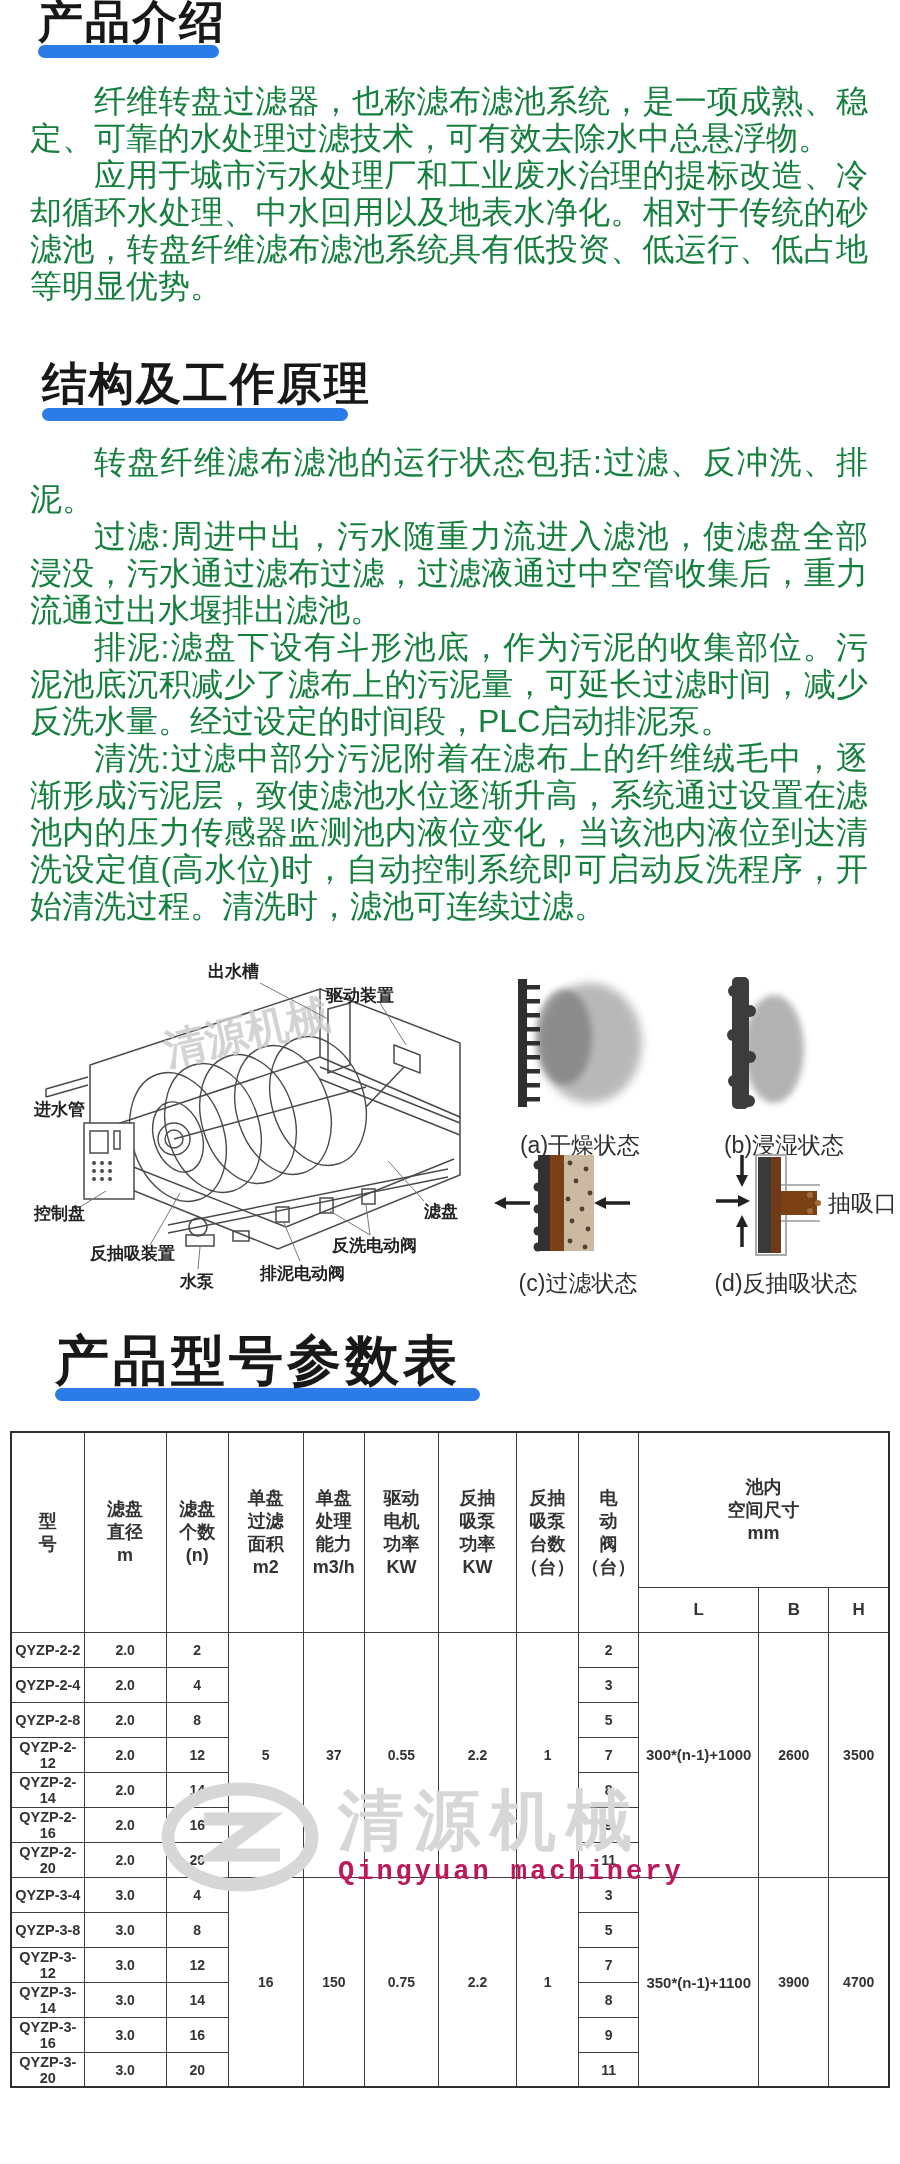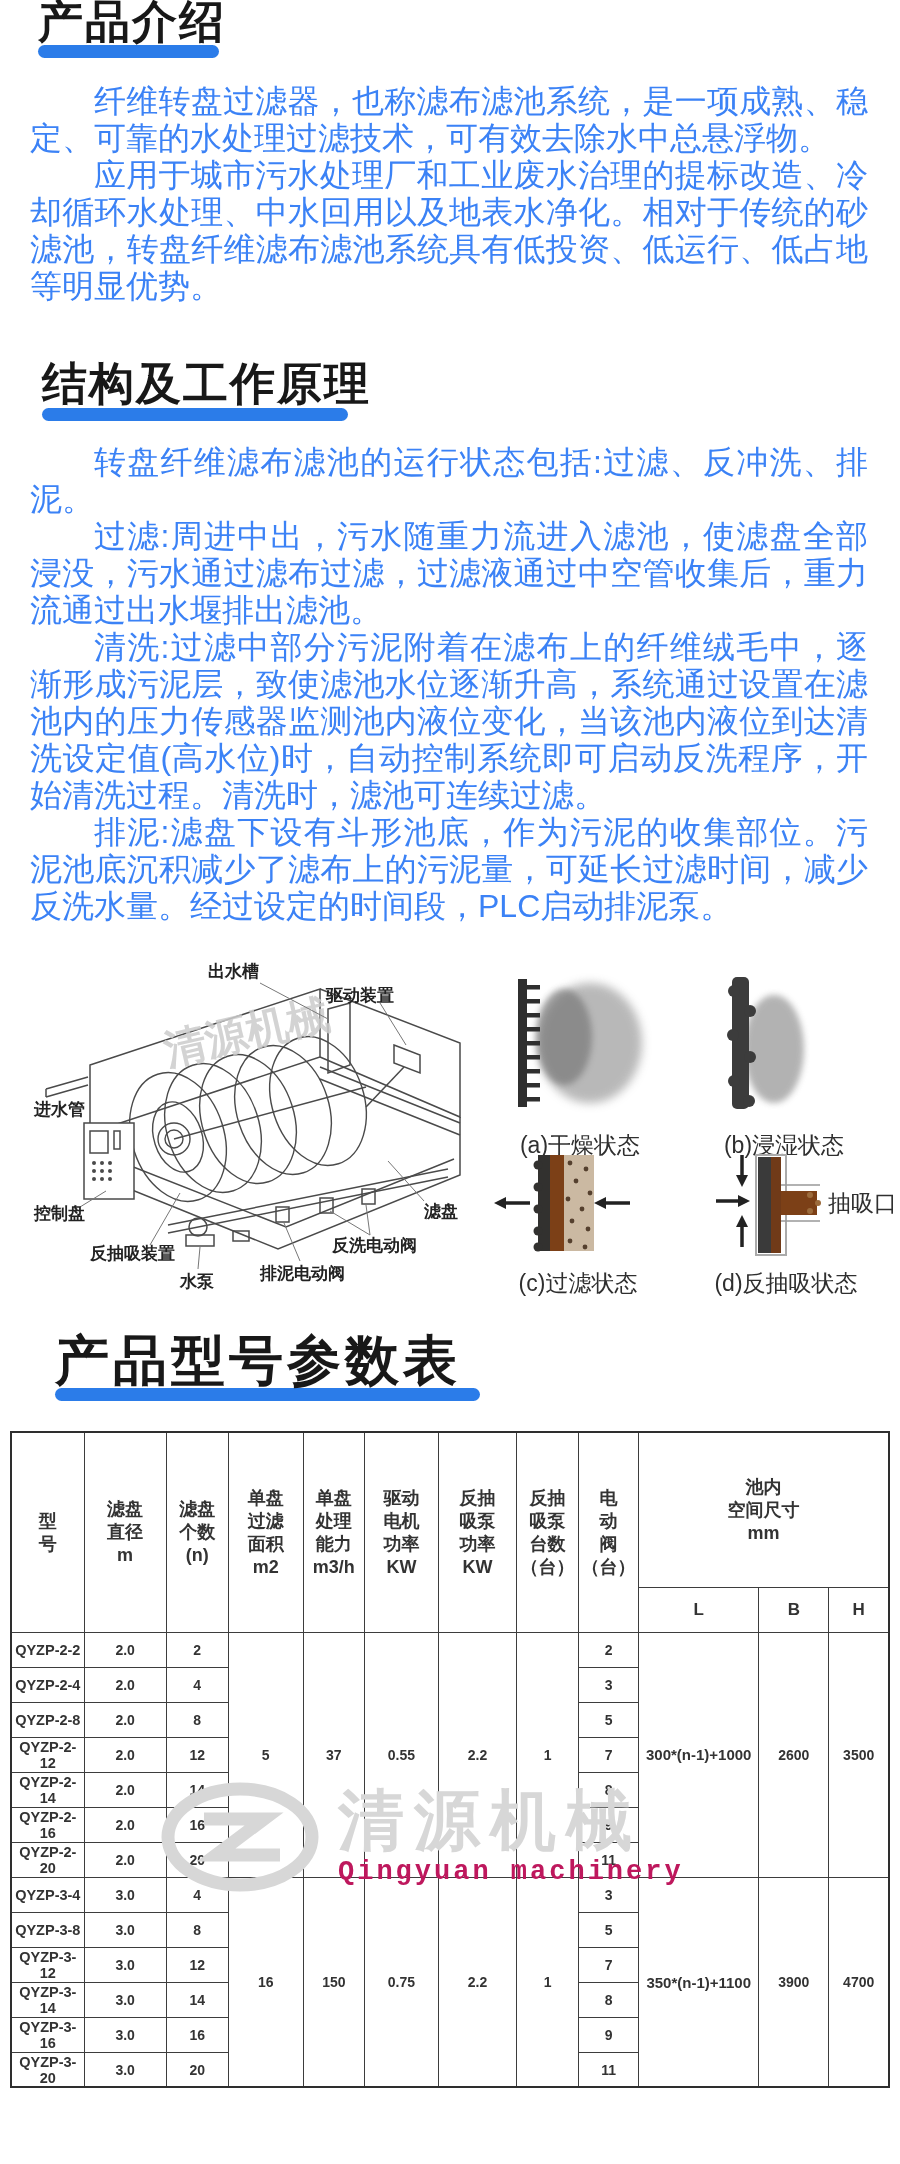--- a/index.html
+++ b/index.html
@@ -13,21 +13,21 @@
   .sec1 .sec-title { font-size:45px; margin:-3px 0 0 38px; }
   .sec2 .sec-title { font-size:45px; margin:0 0 0 42px; }
   .sec3 .sec-title { font-size:54px; margin:0 0 0 55px; letter-spacing:4px; }
   .h-bar { height:13px; background:#2b7ce9; border-radius:7px; margin-top:-2px; }
   .sec1 .h-bar { width:181px; margin-left:38px; }
   .sec2 .h-bar { width:306px; margin-left:42px; }
   .sec3 .h-bar { width:425px; margin-left:55px; }
 
   
   .paras { margin-top:25px; }
-  .para { font-size:32px; line-height:37px; color:#3b82f6; text-align:justify;
+  .para { font-size:32px; line-height:37px; color:#15803d; text-align:justify;
           text-indent:2em; margin:0 32px 0 30px; }
   .sec2 { margin-top:54px; }
   .sec2 .paras { margin-top:23px; }
 
   
   .figure-row { display:flex; align-items:flex-start; margin:30px 0 0 28px; }
   .fig-left { width:462px; }
   .fig-right { width:410px; }
 
   
@@ -75,22 +75,22 @@
   </div>
 
   <div class="sec2">
     <div class="sec-head">
       <div class="sec-title">结构及工作原理</div>
       <div class="h-bar"></div>
     </div>
     <div class="paras">
       <p class="para">转盘纤维滤布滤池的运行状态包括:过滤、反冲洗、排泥。</p>
       <p class="para">过滤:周进中出，污水随重力流进入滤池，使滤盘全部浸没，污水通过滤布过滤，过滤液通过中空管收集后，重力流通过出水堰排出滤池。</p>
+      <p class="para">排泥:滤盘下设有斗形池底，作为污泥的收集部位。污泥池底沉积减少了滤布上的污泥量，可延长过滤时间，减少反洗水量。经过设定的时间段，PLC启动排泥泵。</p>
       <p class="para">清洗:过滤中部分污泥附着在滤布上的纤维绒毛中，逐渐形成污泥层，致使滤池水位逐渐升高，系统通过设置在滤池内的压力传感器监测池内液位变化，当该池内液位到达清洗设定值(高水位)时，自动控制系统即可启动反洗程序，开始清洗过程。清洗时，滤池可连续过滤。</p>
-      <p class="para">排泥:滤盘下设有斗形池底，作为污泥的收集部位。污泥池底沉积减少了滤布上的污泥量，可延长过滤时间，减少反洗水量。经过设定的时间段，PLC启动排泥泵。</p>
     </div>
   </div>
 
   <div class="figure-row">
 
     <svg class="fig-left" viewBox="0 0 462 345" width="462" height="345" xmlns="http://www.w3.org/2000/svg">
       <g stroke="#4a4a4a" stroke-width="1.5" fill="none">
         <path d="M62,110 L292,34 L292,102 L62,178 Z"></path>
         <path d="M292,34 L432,88 L432,162 L292,102"></path>
         <path d="M62,178 L62,218 L250,294 L432,220 L432,162"></path>

